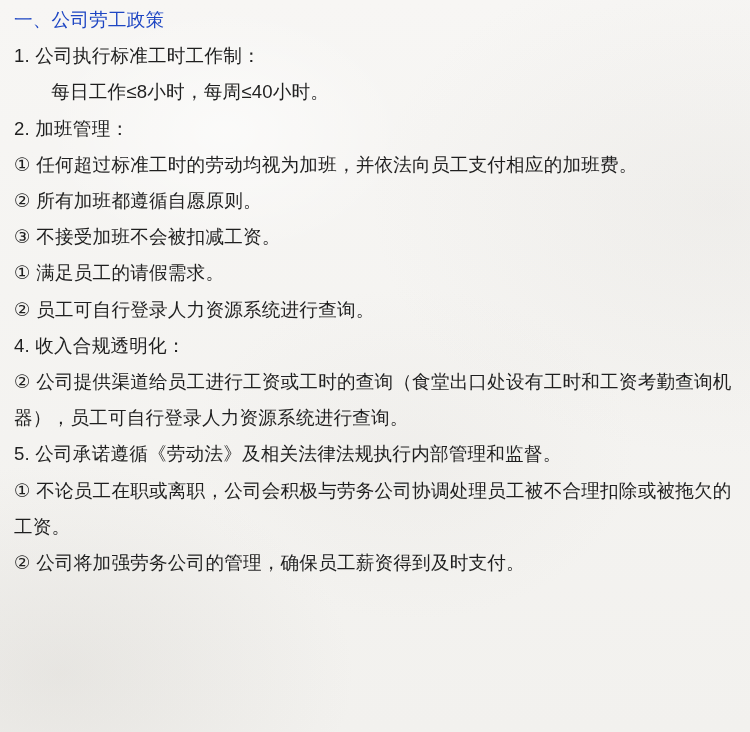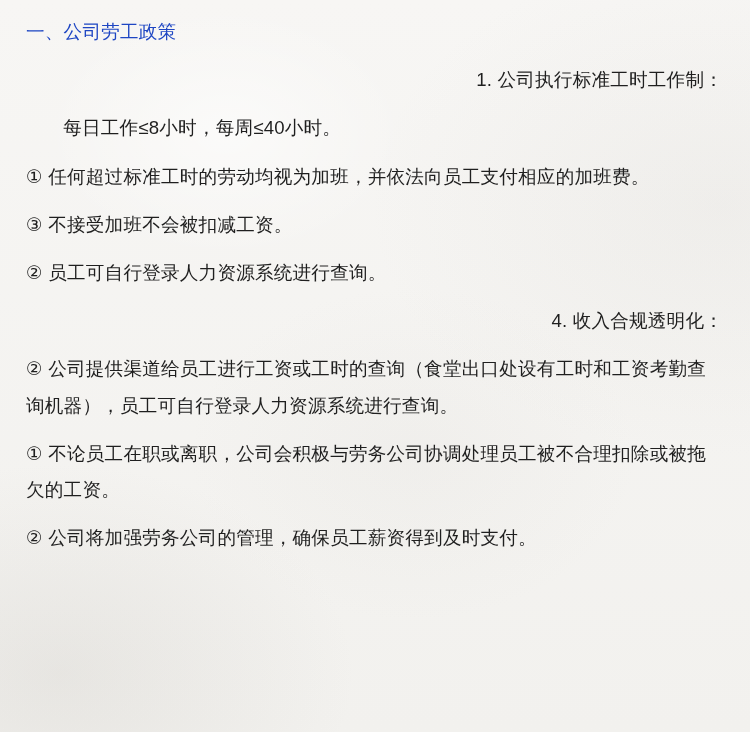--- a/index.html
+++ b/index.html
@@ -24,46 +24,50 @@
       radial-gradient(320px 240px at 55% 62%, rgba(203,200,194,0.10), rgba(203,200,194,0) 70%),
       radial-gradient(260px 180px at 30% 18%, rgba(255,255,255,0.55), rgba(255,255,255,0) 70%),
       linear-gradient(#f7f6f4, #f2f1ee);
   }
   .doc {
     width: 750px;
     height: 732px;
     padding: 2px 15px 0 14px;
   }
   .doc h1, .doc p {
-    margin: 12px;
+    margin: 0;
     font-size: 18.6px;
     line-height: 36.2px;
     letter-spacing: 0.2px;
     font-weight: 400;
     white-space: normal;
   }
   .title {
     color: var(--accent);
     font-weight: 700;
     font-size: 19.2px;
     letter-spacing: 1px;
   }
-  .heading { font-weight: 700; text-align: right; }
+  .heading { font-weight: 700; }
   .detail  { text-indent: 2em; }
   .closing { text-indent: 2em; padding-right: 16px; }
 </style>
 </head>
 <body>
 
 <div class="doc">
   <h1 class="title">一、公司劳工政策</h1>
   <div id="blocks">
       <p class="heading">1. 公司执行标准工时工作制：</p>
       <p class="detail">每日工作≤8小时，每周≤40小时。</p>
+      <p class="heading">2. 加班管理：</p>
       <p class="body">① 任何超过标准工时的劳动均视为加班，并依法向员工支付相应的加班费。</p>
+      <p class="body">② 所有加班都遵循自愿原则。</p>
       <p class="body">③ 不接受加班不会被扣减工资。</p>
+      <p class="body">① 满足员工的请假需求。</p>
       <p class="body">② 员工可自行登录人力资源系统进行查询。</p>
       <p class="heading">4. 收入合规透明化：</p>
       <p class="body">② 公司提供渠道给员工进行工资或工时的查询（食堂出口处设有工时和工资考勤查询机器），员工可自行登录人力资源系统进行查询。</p>
+      <p class="heading">5. 公司承诺遵循《劳动法》及相关法律法规执行内部管理和监督。</p>
       <p class="body">① 不论员工在职或离职，公司会积极与劳务公司协调处理员工被不合理扣除或被拖欠的工资。</p>
       <p class="body">② 公司将加强劳务公司的管理，确保员工薪资得到及时支付。</p>
     </div>
 </div>
 
 </body></html>

